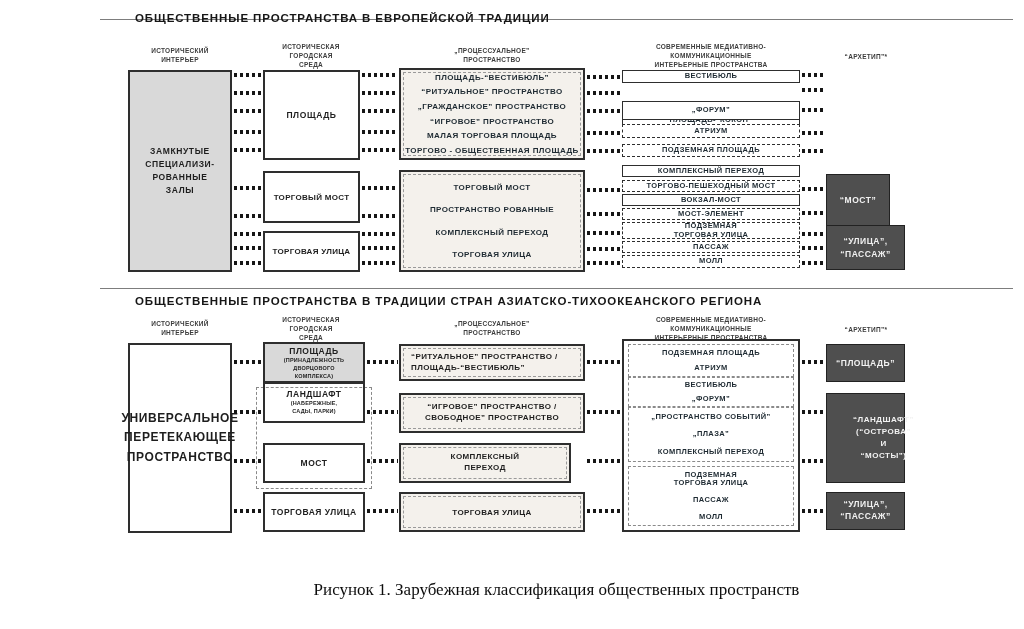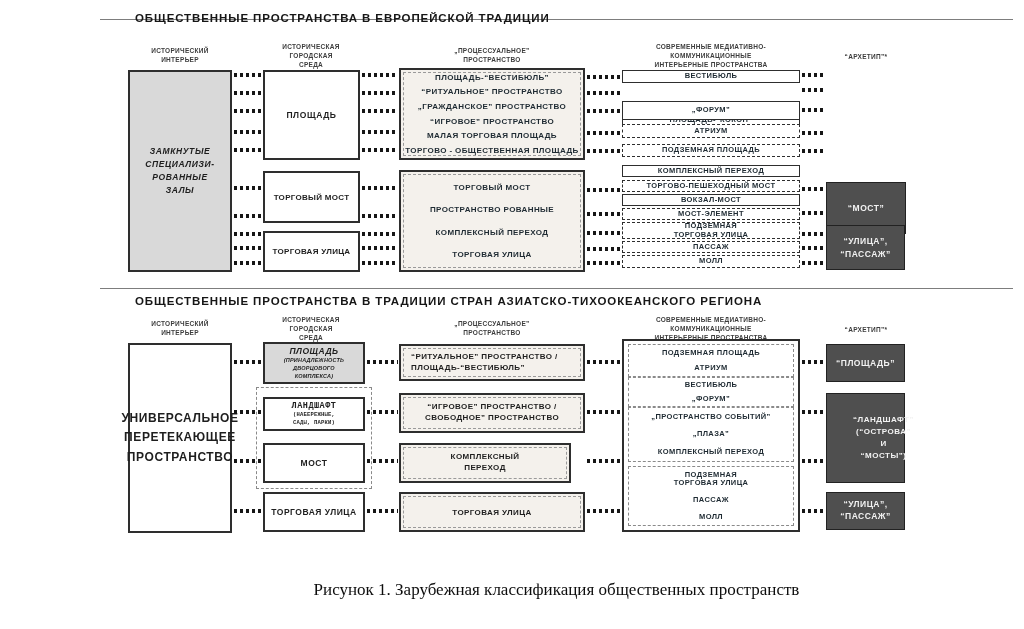--- a/index.html
+++ b/index.html
@@ -14,21 +14,21 @@
   }
   .colhead {
     position:absolute; transform:translateX(-50%); font-size:6.5px; font-weight:bold;
     color:#3d3d3d; text-align:center; white-space:pre-line; letter-spacing:0.3px; line-height:1.4;
   }
   .box {
     position:absolute; box-sizing:border-box; border:2px solid #2e2e2e;
     display:flex; flex-direction:column; align-items:center; justify-content:center;
     text-align:center; white-space:pre-line; color:#1e1e1e; font-weight:bold;
   }
-  .grey  { background:var(--grey-bg);font-style:italic; }
+  .grey  { background:var(--grey-bg); }
   .beige { background:var(--processual-bg); }
   .dark  { background:var(--archetype-bg); color:#f2f2f2; border:1px solid #222; letter-spacing:0.5px; }
   .inner-dash::before {
     content:""; position:absolute; inset:2px; border:1px dashed #9a9a9a; pointer-events:none;
   }
   .lines { position:absolute; box-sizing:border-box; display:flex; flex-direction:column;
     justify-content:space-around; }
   .lines > div { font-size:8px; font-weight:bold; color:#1e2a32; letter-spacing:0.4px;
     text-align:center; white-space:pre-line; line-height:1.15; }
   .sbox {
@@ -107,21 +107,21 @@
   <div class="sbox dashed" style="left:622px; top:144px; width:178px; height:13px;">ПОДЗЕМНАЯ ПЛОЩАДЬ</div>
   <div class="sbox" style="left:622px; top:165px; width:178px; height:12px;">КОМПЛЕКСНЫЙ ПЕРЕХОД</div>
   <div class="sbox dashed" style="left:622px; top:180px; width:178px; height:12px;">ТОРГОВО-ПЕШЕХОДНЫЙ МОСТ</div>
   <div class="sbox" style="left:622px; top:194px; width:178px; height:12px;">ВОКЗАЛ-МОСТ</div>
   <div class="sbox dashed" style="left:622px; top:208px; width:178px; height:12px;">МОСТ-ЭЛЕМЕНТ</div>
   <div class="sbox dashed" style="left:622px; top:222px; width:178px; height:17px;">ПОДЗЕМНАЯ
 ТОРГОВАЯ УЛИЦА</div>
   <div class="sbox dashed" style="left:622px; top:241px; width:178px; height:12px;">ПАССАЖ</div>
   <div class="sbox dashed" style="left:622px; top:255px; width:178px; height:13px;">МОЛЛ</div>
 
-  <div class="box dark" style="left:826px; top:182px; width:80px; height:52px; font-size:8.5px;">“МОСТ”</div>
+  <div class="box dark" style="left:826px; top:174px; width:64px; height:52px; font-size:8.5px;">“МОСТ”</div>
   <div class="box dark" style="left:826px; top:225px; width:79px; height:45px; font-size:8.5px; line-height:1.5;">“УЛИЦА”,
 “ПАССАЖ”</div>
 
   <div class="dtitle" style="left:135px; top:295px;">ОБЩЕСТВЕННЫЕ ПРОСТРАНСТВА В ТРАДИЦИИ СТРАН АЗИАТСКО-ТИХООКЕАНСКОГО РЕГИОНА</div>
 
   <div class="colhead" style="left:180px; top:319px;">ИСТОРИЧЕСКИЙ
 ИНТЕРЬЕР</div>
   <div class="colhead" style="left:311px; top:315px;">ИСТОРИЧЕСКАЯ
 ГОРОДСКАЯ
 СРЕДА</div>
@@ -136,21 +136,21 @@
 ПЕРЕТЕКАЮЩЕЕ
 ПРОСТРАНСТВО</div>
 
   <div class="dgroup" style="left:256px; top:387px; width:116px; height:102px;"></div>
   <div class="box grey" style="left:263px; top:342px; width:102px; height:42px;">
     <div style="font-size:8.5px; letter-spacing:0.5px;">ПЛОЩАДЬ</div>
     <div class="sublabel">(ПРИНАДЛЕЖНОСТЬ
 ДВОРЦОВОГО
 КОМПЛЕКСА)</div>
   </div>
-  <div class="box" style="left:263px; top:397px; width:102px; height:34px;font-family:Liberation Mono, monospace;">
+  <div class="box" style="left:263px; top:381px; width:102px; height:42px;">
     <div style="font-size:8.5px; letter-spacing:0.5px;">ЛАНДШАФТ</div>
     <div class="sublabel">(НАБЕРЕЖНЫЕ,
 САДЫ, ПАРКИ)</div>
   </div>
   <div class="box" style="left:263px; top:443px; width:102px; height:40px; font-size:8.5px; letter-spacing:0.5px;">МОСТ</div>
   <div class="box" style="left:263px; top:492px; width:102px; height:40px; font-size:8.5px; letter-spacing:0.5px;">ТОРГОВАЯ УЛИЦА</div>
 
   <div class="box beige inner-dash" style="left:399px; top:344px; width:186px; height:37px; align-items:flex-start; justify-content:center; text-align:left; padding-left:10px; font-size:8px; letter-spacing:0.4px; line-height:1.35;">“РИТУАЛЬНОЕ” ПРОСТРАНСТВО /
 ПЛОЩАДЬ-“ВЕСТИБЮЛЬ”</div>
   <div class="box beige inner-dash" style="left:399px; top:393px; width:186px; height:40px; font-size:8px; letter-spacing:0.4px; line-height:1.35;">“ИГРОВОЕ” ПРОСТРАНСТВО /

